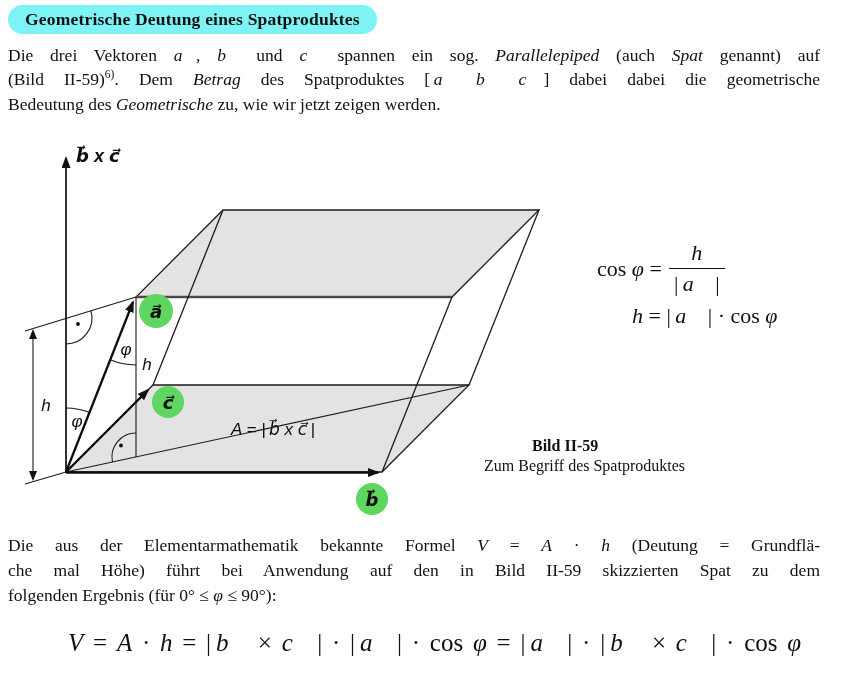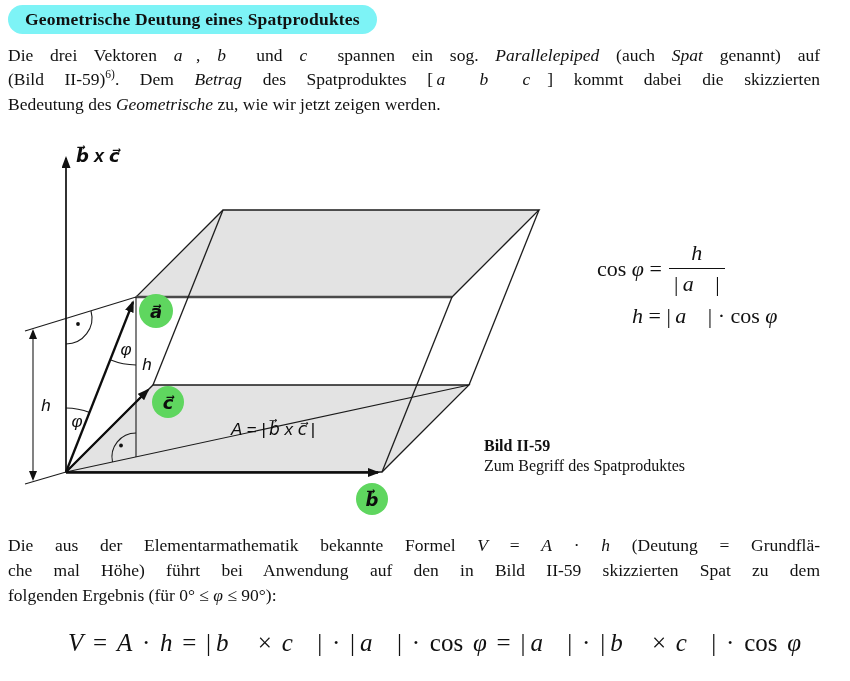--- a/index.html
+++ b/index.html
@@ -34,34 +34,34 @@
 
   .formula{position:absolute;font-size:22px;white-space:pre;}
   .cosrow{left:597px;top:240px;display:flex;align-items:center;gap:7px;}
   .frac{display:inline-flex;flex-direction:column;align-items:center;}
   .frac .num{padding:0 4px 2px;}
   .frac .den{border-top:1.8px solid #111;padding:2px 5px 0;}
   .hrow{left:632px;top:303px;}
   .vrow{left:68px;top:629px;font-size:25px;word-spacing:3.5px;}
 
   .caption{position:absolute;left:484px;top:436px;font-size:16px;line-height:19.5px;}
-  .cap-title{font-weight:bold;}
+  .cap-title{font-weight:bold;margin-left:48px;}
 </style>
 </head>
 <body>
 
 <div class="page">
 
   <div class="title-pill">
     <span class="title-text">Geometrische Deutung eines Spatproduktes</span>
   </div>
 
   <div class="para p1">
       <div class="tline just"><span class="sg-n">Die drei Vektoren </span><span class="sg-i">a⃗</span><span class="sg-n">, </span><span class="sg-i">b⃗</span><span class="sg-n"> und </span><span class="sg-i">c⃗</span><span class="sg-n"> spannen ein sog. </span><span class="sg-i">Parallelepiped</span><span class="sg-n"> (auch </span><span class="sg-i">Spat</span><span class="sg-n"> genannt) auf</span></div>
-      <div class="tline just"><span class="sg-n">(Bild II-59)</span><span class="sg-sup">6)</span><span class="sg-n">. Dem </span><span class="sg-i">Betrag</span><span class="sg-n"> des Spatproduktes [ </span><span class="sg-i">a⃗ b⃗ c⃗</span><span class="sg-n"> ] kommt dabei die skizzierten</span></div>
+      <div class="tline just"><span class="sg-n">(Bild II-59)</span><span class="sg-sup">6)</span><span class="sg-n">. Dem </span><span class="sg-i">Betrag</span><span class="sg-n"> des Spatproduktes [ </span><span class="sg-i">a⃗ b⃗ c⃗</span><span class="sg-n"> ] dabei dabei die geometrische</span></div>
       <div class="tline"><span class="sg-n">Bedeutung des </span><span class="sg-i">Geometrische</span><span class="sg-n"> zu, wie wir jetzt zeigen werden.</span></div>
     </div>
 
   <svg class="diagram" viewBox="0 0 850 681" xmlns="http://www.w3.org/2000/svg">
     <defs>
       <marker id="mArrow" viewBox="0 0 12 9" markerWidth="12" markerHeight="9" refX="10" refY="4.5" orient="auto-start-reverse" markerUnits="userSpaceOnUse">
           <path d="M0 0 L12 4.5 L0 9 Z" fill="#111"></path>
         </marker>
       <marker id="mArrowS" viewBox="0 0 10 8" markerWidth="10" markerHeight="8" refX="8" refY="4" orient="auto-start-reverse" markerUnits="userSpaceOnUse">
           <path d="M0 0 L10 4 L0 8 Z" fill="#111"></path>

